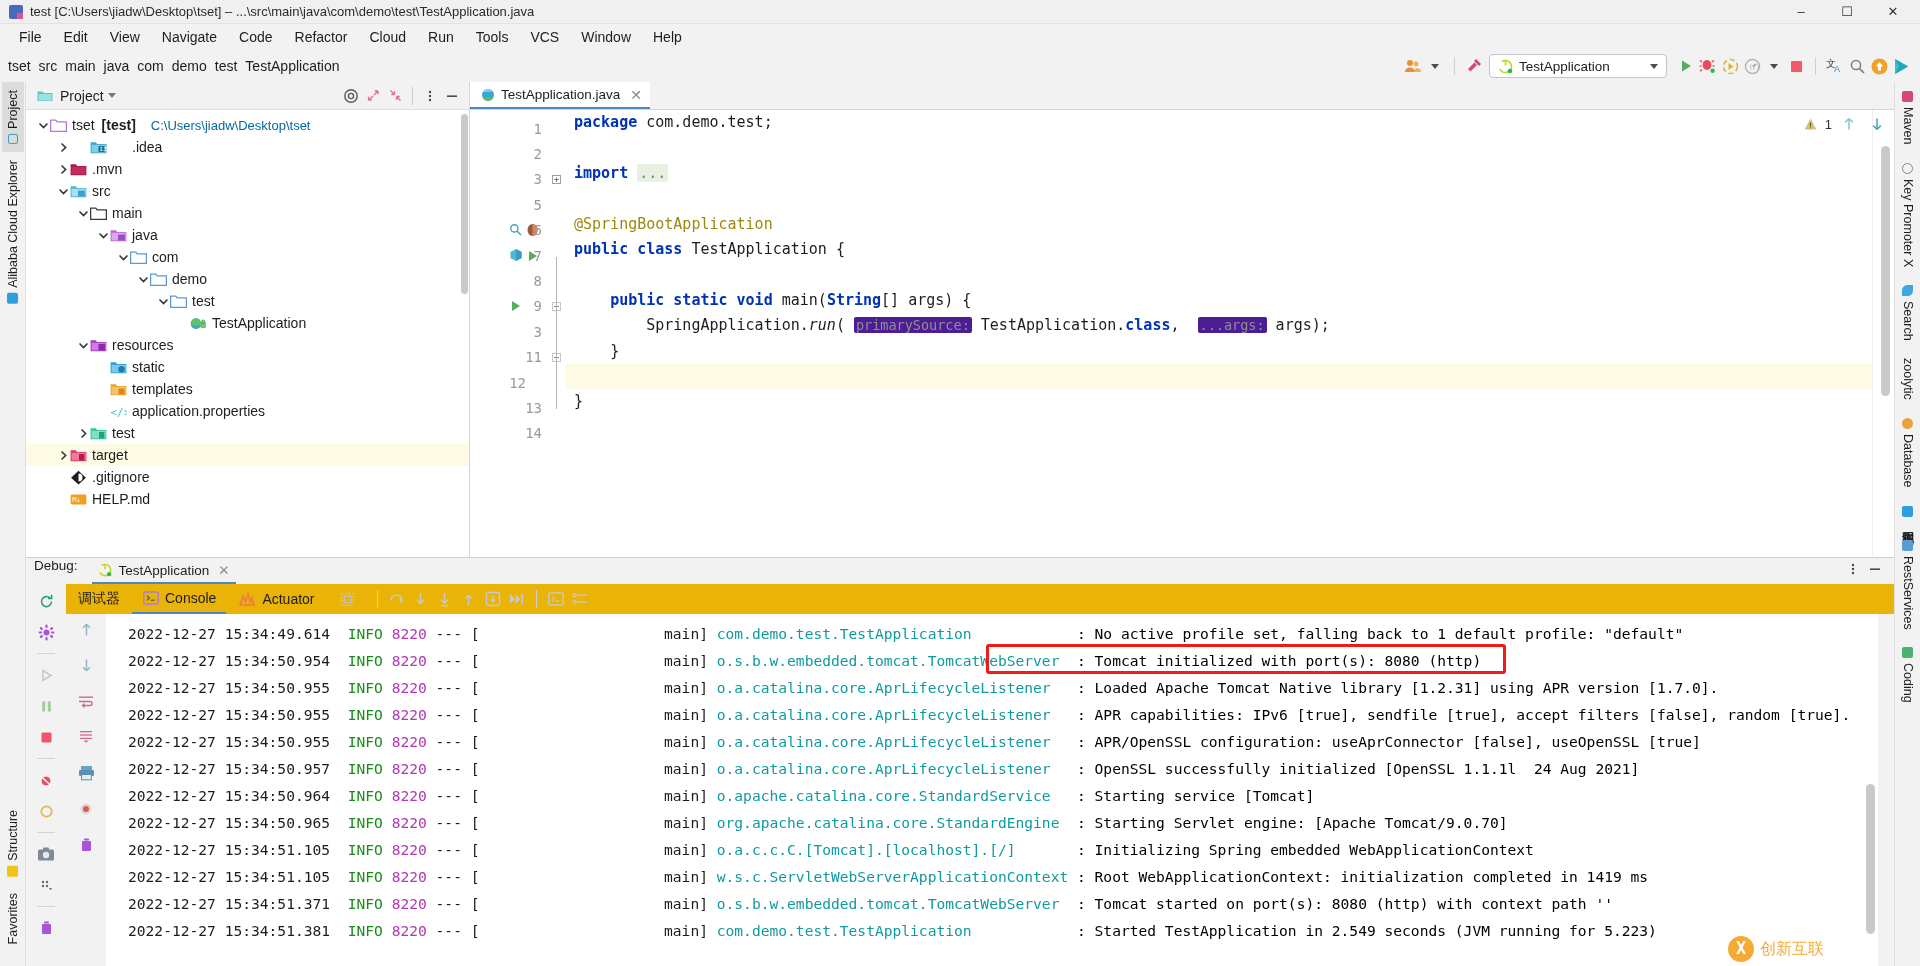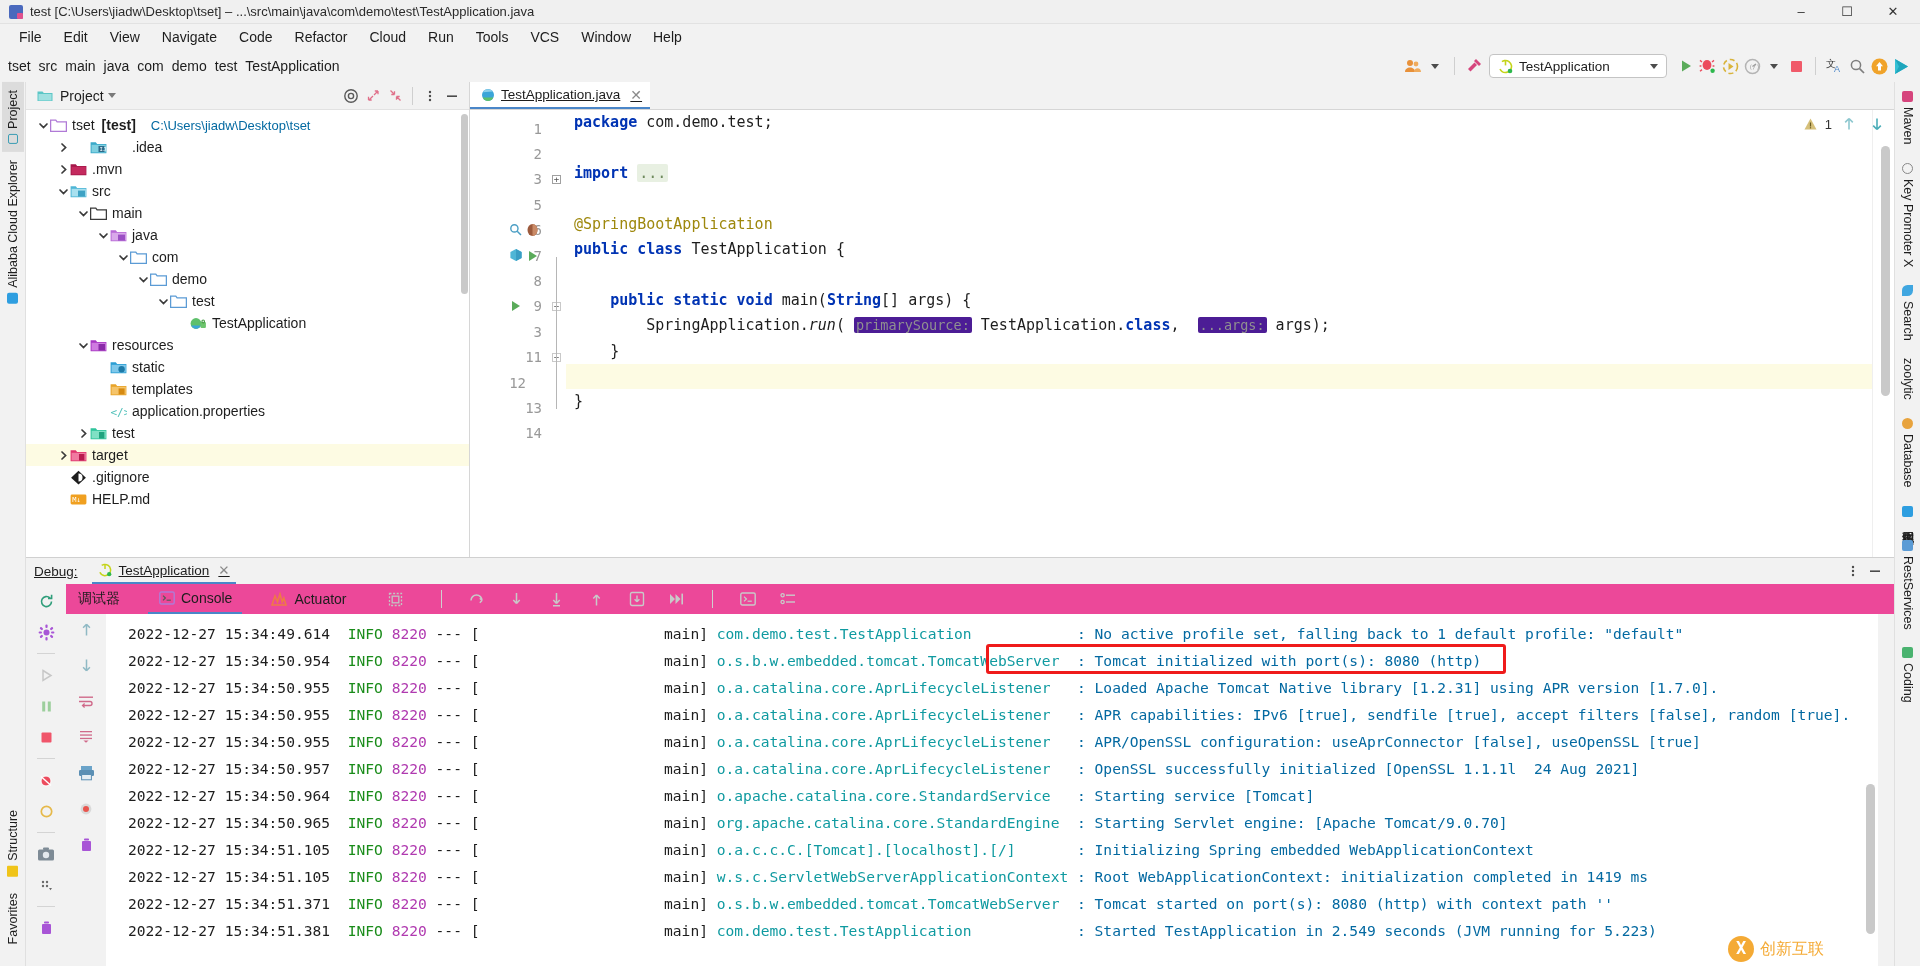--- a/index.html
+++ b/index.html
@@ -87,21 +87,21 @@
   .ticon { width:17px; height:17px; margin-right:5px; flex:none; display:flex; align-items:center; justify-content:center; }
   .tlabel { font-size:14px; }
   .tpath { color:#0369a1; font-size:13px; margin-left:15px;text-align:right; }
   .tree-scroll { position:absolute; right:1px; top:4px; width:7px; height:180px; background:#c9c9c9; border-radius:4px;}
 
   
   .editor-col { flex:1 1 auto; display:flex; flex-direction:column; min-width:0; background:#fff; }
   .tabs-row { height:28px; display:flex; align-items:stretch; background:#f2f2f2; border-bottom:1px solid #d6d6d6; flex:none;}
   .etab {
     display:flex; align-items:center; gap:6px; padding: 0 8px 0 10px; background:#fff;
-    border-bottom:2px solid #4a86c8; font-size:13.5px; color:#1d1d1d;text-decoration:underline;
+    border-bottom:2px solid #4a86c8; font-size:13.5px; color:#1d1d1d;
   }
   .etab .xclose { color:#8a8a8a; font-size:14px; margin-left:4px; }
   .editor-area { flex:1 1 auto; display:flex; min-height:0; position:relative; overflow:hidden; background:#fff;}
   .gutter { width: 78px; flex:none; background:#fff; position:relative; }
   .gline { height: 25.4px; display:flex; align-items:center; justify-content:flex-end; padding-right:6px;
            font-family:"DejaVu Sans Mono", monospace; font-size:14px; color:#999; }
   .gmark { position:absolute; display:flex; align-items:center; gap:2px; }
   .fold-col { width:18px; flex:none; position:relative; background:#fff; }
   .fold-box { position:absolute; width:9px; height:9px; border:1px solid #a0a0a0; background:#fff; display:flex;
               align-items:center; justify-content:center; font-size:9px; line-height:7px; color:#555; font-family:"DejaVu Sans Mono", monospace;}
@@ -117,47 +117,47 @@
   .ident { color:#1d1d1d; }
   .fold-ph { background:#e8f0e2; color:#6e8a5c; border-radius:2px; padding:0 2px;}
   .hint { background:#4c1d95; color:#909090; border-radius:2px; padding:0 2px; font-size:13.5px;}
   .ital { font-style:italic; }
   .editor-right { width:22px; flex:none; background:#fff; border-left:1px solid #efefef; position:relative;}
   .scroll-thumb { position:absolute; right:4px; width:9px; background:#c9c9c9; border-radius:5px;}
   .warn-strip { position:absolute; right:0; top:0; height:28px; display:flex; align-items:center; gap:6px; padding-right:6px;}
 
   
   .debug-panel { flex:1 1 auto; display:flex; flex-direction:column; min-height:0; background:#f2f2f2; border-top:1px solid #d0d0d0;}
-  .dbg-head { height:26px; display:flex; align-items:center; padding:0 8px; background:#f2f2f2; flex:none;text-decoration:underline;}
+  .dbg-head { height:26px; display:flex; padding:0 8px; background:#f2f2f2; flex:none;}
   .dbg-head .dlabel { font-size:13.5px; color:#1d1d1d; margin-right:14px; }
   .dbg-tab { display:flex; align-items:center; gap:6px; font-size:13.5px; color:#1d1d1d; border-bottom:2px solid #4a86c8;
              height:26px; padding: 0 6px; }
   .dbg-head .dspacer { flex:1 1 auto; }
   .dbg-body { flex:1 1 auto; display:flex; min-height:0; }
   .dbg-vicons { width:40px; flex:none; background:#f2f2f2; display:flex; flex-direction:column; align-items:center; padding-top:6px; gap:9px;}
   .dbg-vicons .sep { width:18px; height:1px; background:#d4d4d4; margin:1px 0;}
   .dbg-main { flex:1 1 auto; display:flex; flex-direction:column; min-width:0; min-height:0;}
-  .dbg-tabrow { height:30px; display:flex; align-items:center; gap:18px; background:#ec4899; flex:none; padding-left:2px;}
+  .dbg-tabrow { height:30px; display:flex; align-items:center; gap:2px; background:#eab308; flex:none; padding-left:2px;}
   .ctab { display:flex; align-items:center; gap:6px; font-size:14px; color:#1d1d1d; padding: 0 10px; height:30px; }
   .ctab.active { border-bottom:2px solid #4a86c8; }
   .ctab-sep { width:1px; height:18px; background:#cfcfcf; margin:0 6px; }
   .console-wrap { flex:1 1 auto; display:flex; min-height:0; background:#fff; }
   .console-gut { width:40px; flex:none; background:#f2f2f2; display:flex; flex-direction:column; align-items:center; padding-top:4px; gap:14px;}
   .console {
     flex:1 1 auto; min-width:0; overflow:hidden; background:#fff; position:relative;
     font-family:"DejaVu Sans Mono", monospace; font-size:14.6px; line-height:27px; padding: 6px 0 0 22px;
   }
   .logline { white-space:pre; height:27px; }
   .lg-time { color:#1d1d1d; }
   .lg-info { color:#1a8c1a; }
   .lg-pid  { color:#b03ab0; }
   .lg-sep  { color:#1d1d1d; }
   .lg-thread { color:#1d1d1d; }
   .lg-logger { color:#0f9aa0; }
-  .lg-msg { color:#0369a1; }
+  .lg-msg { color:#000000; }
   .redbox {
     position:absolute; border:3px solid #ef1b1b; border-radius:3px; pointer-events:none;
   }
   .console-scroll { position:absolute; right:3px; width:9px; background:#c9c9c9; border-radius:5px;}
   .watermark { position:absolute; right: 54px; bottom: 4px; display:flex; align-items:center; gap:6px; opacity:.85;}
   .wm-x { width:26px; height:26px; border-radius:50%; background:#f39c12; color:#fff; font-weight:bold; font-size:17px;
           display:flex; align-items:center; justify-content:center; }
   .wm-t { font-size:16px; color:#f39c12; font-family:"DejaVu Sans", sans-serif; }
   .console-right { width:16px; flex:none; background:#f2f2f2;}
 </style>

